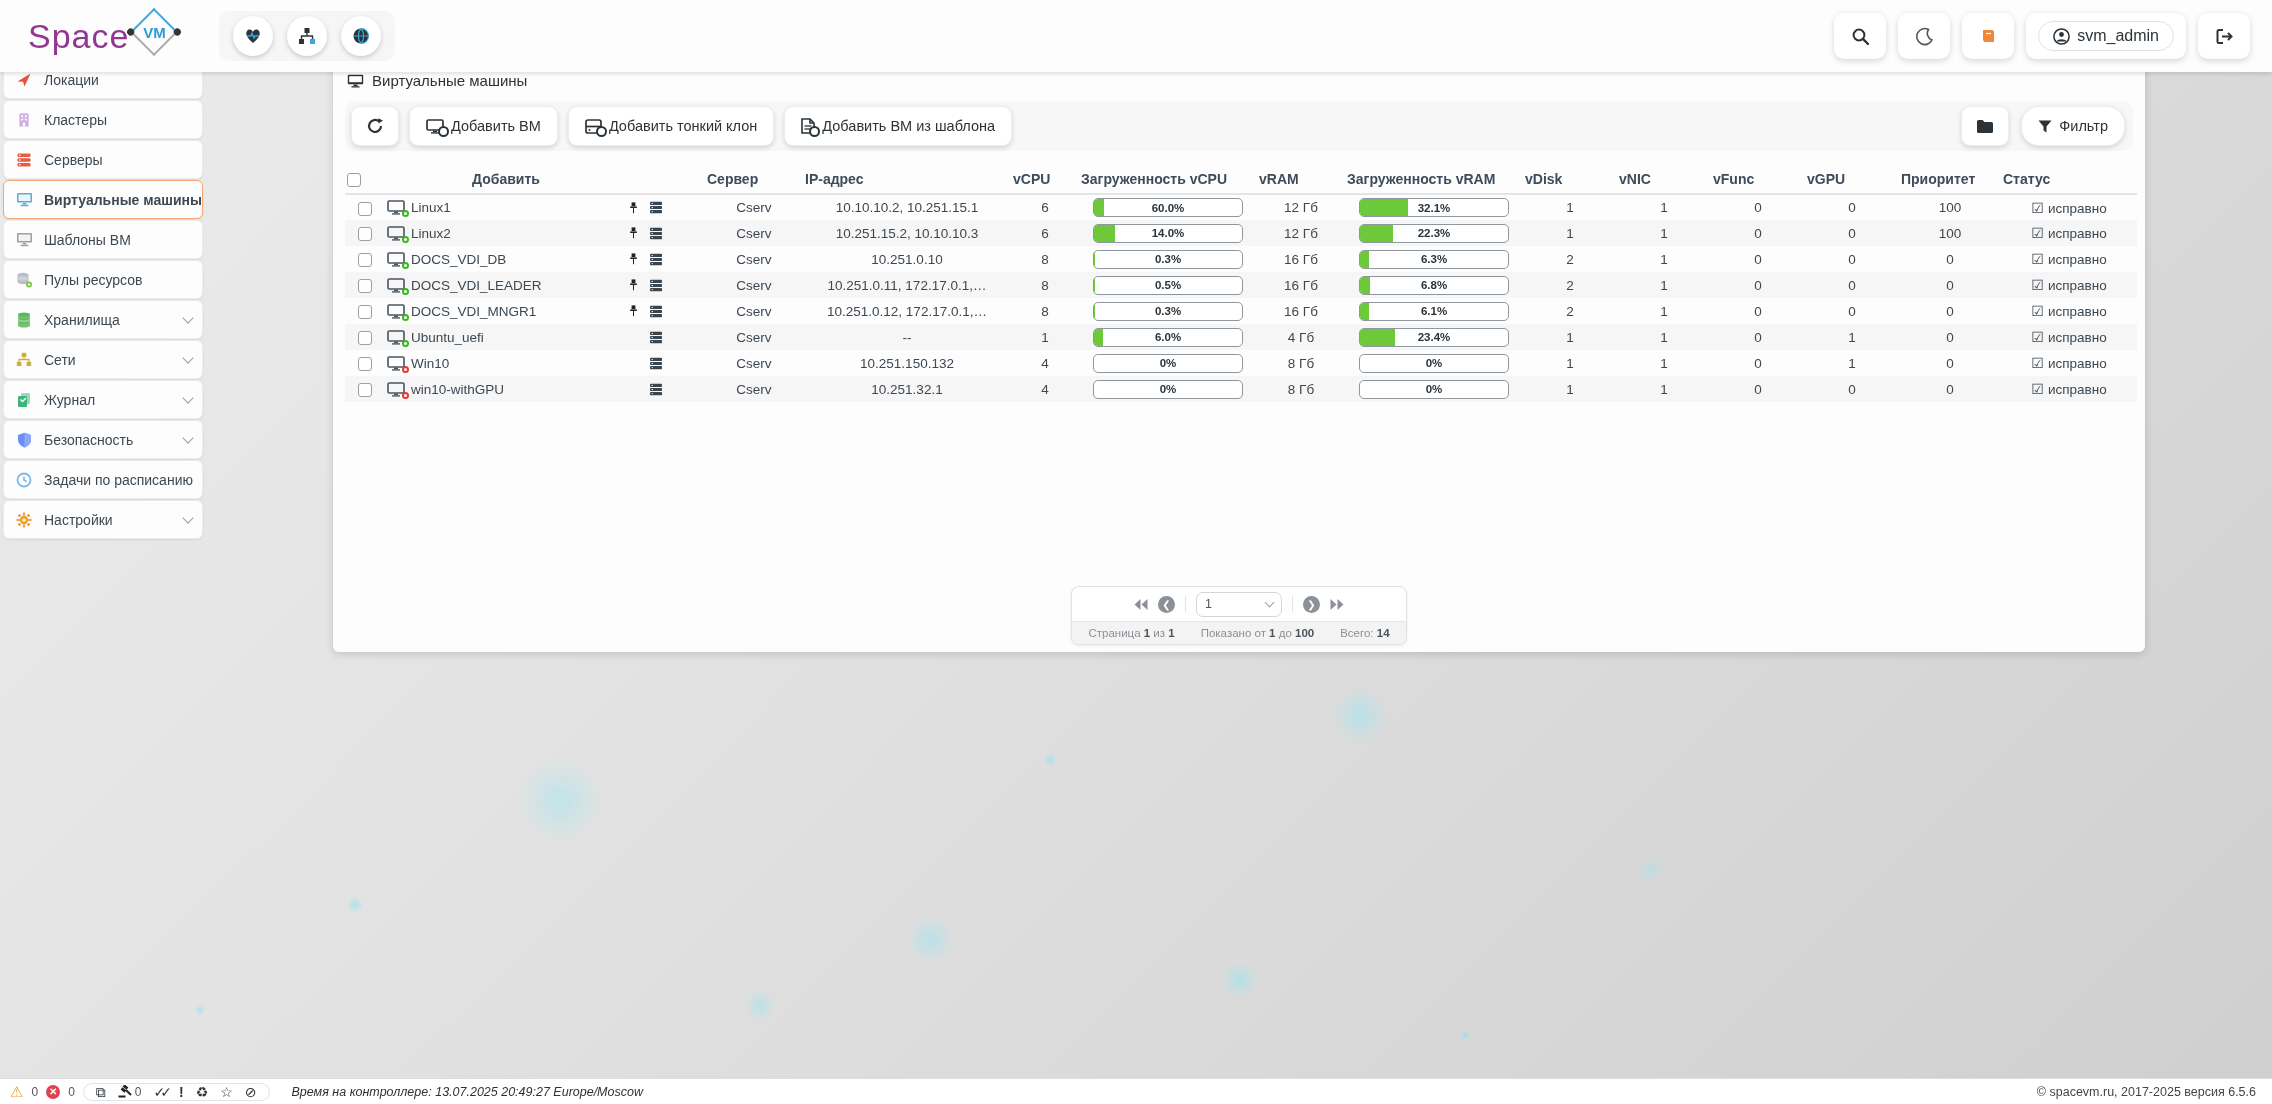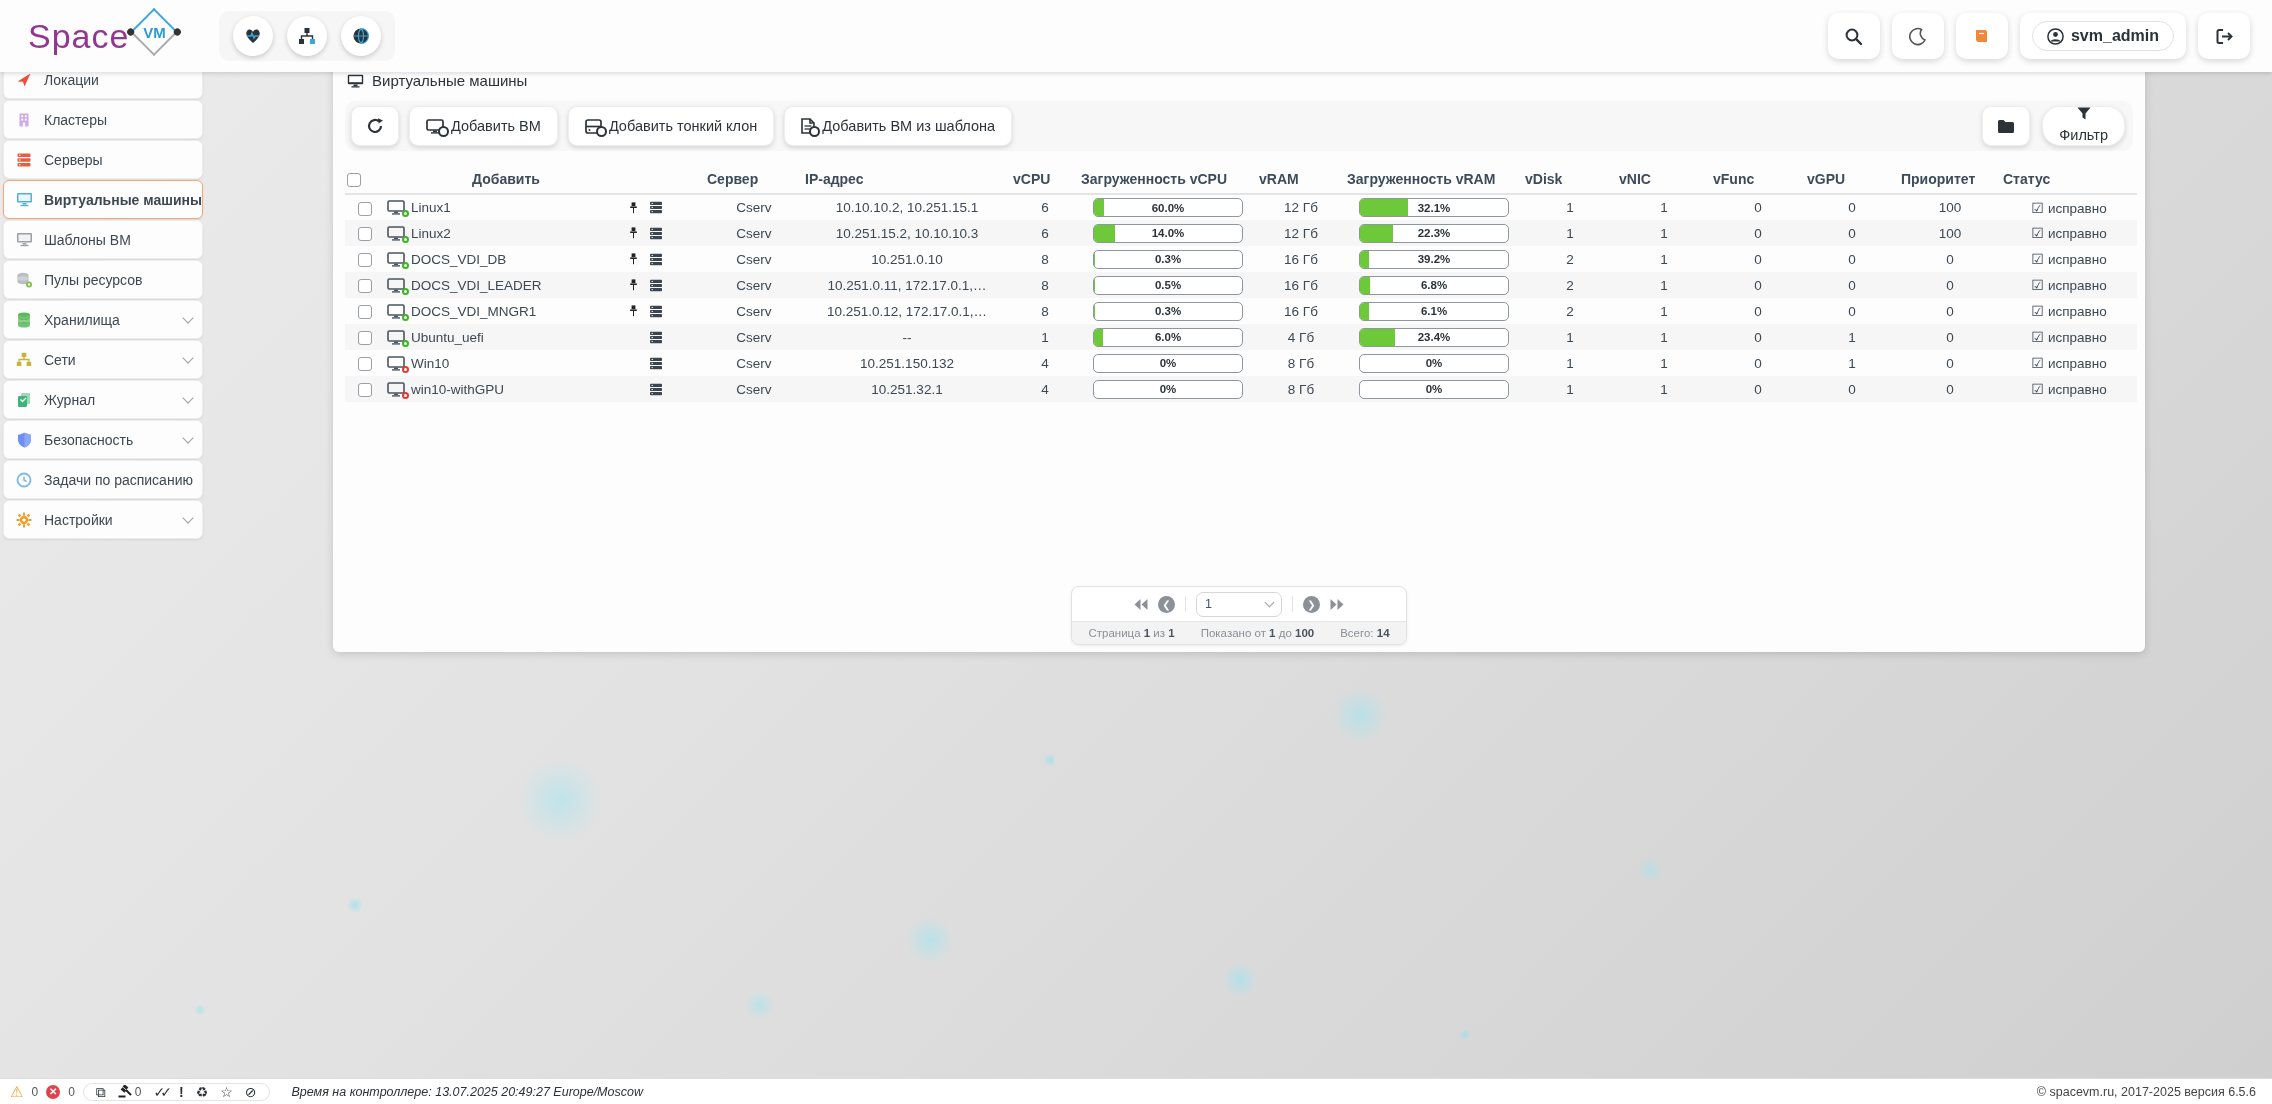--- a/index.html
+++ b/index.html
@@ -28,21 +28,21 @@
   .logo-text { font-size:34px; color:#93368f; letter-spacing:1px; font-weight:400; line-height:46px; }
   .logo-diamond { width:34px; height:34px; border:2.5px solid #b8b8b8; transform:rotate(-45deg);
     margin:2px 0 0 8px; position:relative; display:flex; align-items:center; justify-content:center;
     border-color:#3aa7dc #3aa7dc #aaa #aaa; }
   .logo-diamond span { transform:rotate(45deg); color:#2b9bd4; font-weight:bold; font-size:15px; }
   .logo-diamond i { position:absolute; width:7px; height:7px; border-radius:50%; background:#333; top:-5px; left:-5px; }
   .logo-diamond em { position:absolute; width:7px; height:7px; border-radius:50%; background:#333; bottom:-5px; right:-5px; }
   .topgroup { display:flex; gap:14px; margin-left:48px; background:#f6f6f6; border-radius:10px; padding:5px 14px; }
   .circle-btn { width:40px; height:40px; border-radius:50%; background:#fff;
     box-shadow:0 2px 5px rgba(0,0,0,.18); display:flex; align-items:center; justify-content:center; cursor:pointer; }
-  .topbar-right { margin-left:auto; display:flex; align-items:center; gap:12px; margin-right:22px;font-weight:bold; }
+  .topbar-right { margin-left:auto; display:flex; align-items:center; gap:12px; margin-right:22px; }
   .sq-btn { min-width:52px; height:46px; border-radius:10px; background:#fff;
     box-shadow:0 2px 6px rgba(0,0,0,.16); display:flex; align-items:center; justify-content:center;
     cursor:pointer; padding:0 12px; }
   .user-pill { display:flex; align-items:center; gap:7px; border:1px solid #e2e2e2; border-radius:18px;
     padding:5px 14px; font-size:16px; color:#2c3338; }
 
   
   .sidebar { position:absolute; top:60px; left:3px; width:200px; display:flex; flex-direction:column; gap:1px; }
   .side-item { background:#fdfdfd; border:1px solid #ececec; border-radius:6px; height:39px;
     display:flex; align-items:center; padding:0 10px; box-shadow:0 1px 2px rgba(0,0,0,.08);
@@ -412,21 +412,21 @@
       <span>Добавить ВМ из шаблона</span>
     </div>
     <div class="toolbar-spacer"></div>
     <div class="tool-btn iconic" style="margin-right:12px;">
       <span>
         <svg width="18" height="15" viewBox="0 0 18 15">
             <path d="M1 2.5 a1.5 1.5 0 0 1 1.5 -1.5 h4 l2 2 h7 a1.5 1.5 0 0 1 1.5 1.5 v8 a1.5 1.5 0 0 1 -1.5 1.5 h-13 A1.5 1.5 0 0 1 1 12.5 Z" fill="#2c3338"></path>
           </svg>
       </span>
     </div>
-    <div class="tool-btn" style="margin-right:2px; border-radius:18px;flex-direction:column;">
+    <div class="tool-btn" style="margin-right:2px; border-radius:18px;">
       <span>
         <svg width="14" height="13" viewBox="0 0 14 13">
             <path d="M0.5 0.5 h13 L8.5 6.5 v6 l-3 -2 v-4 Z" fill="#2c3338"></path>
           </svg>
       </span>
       <span>Фильтр</span>
     </div>
   </div>
 
   <table class="vmtable">
@@ -623,21 +623,21 @@
           <td>
             <div class="loadbar">
               <div class="fill" style="width:0.3%"></div>
               <div class="lbl">0.3%</div>
             </div>
           </td>
           <td>16 Гб</td>
           <td>
             <div class="loadbar">
               <div class="fill" style="width:6.3%"></div>
-              <div class="lbl">39.2%</div>
+              <div class="lbl">6.3%</div>
             </div>
           </td>
           <td>2</td>
           <td>1</td>
           <td>0</td>
           <td>0</td>
           <td>0</td>
           <td class="statuscell"><span class="chk">☑</span>исправно</td>
         </tr>
         <tr>

